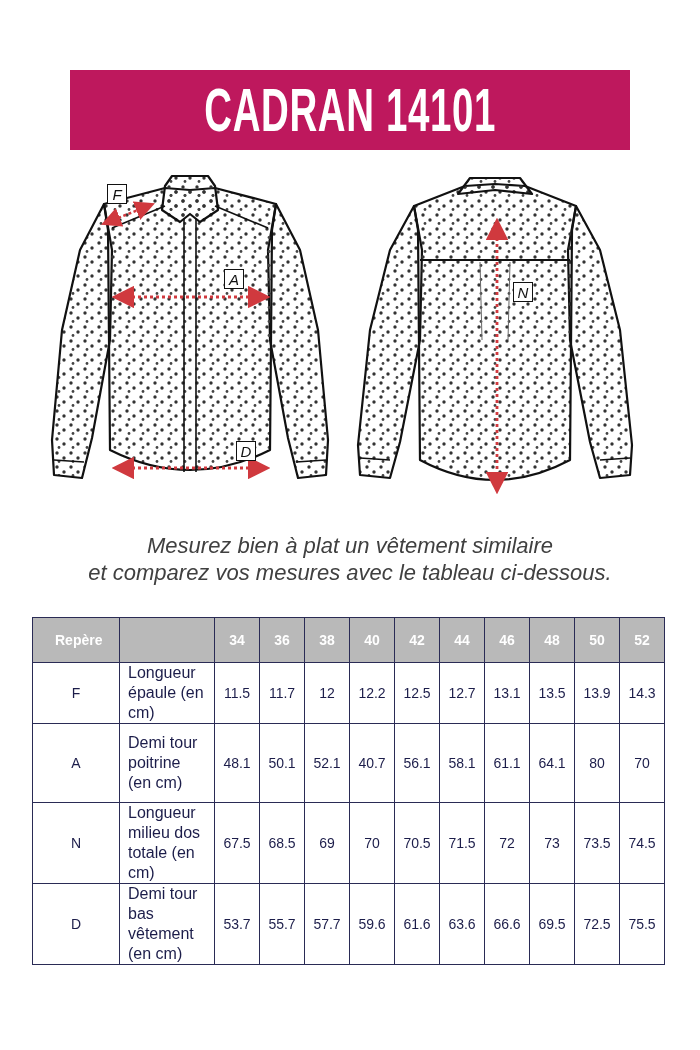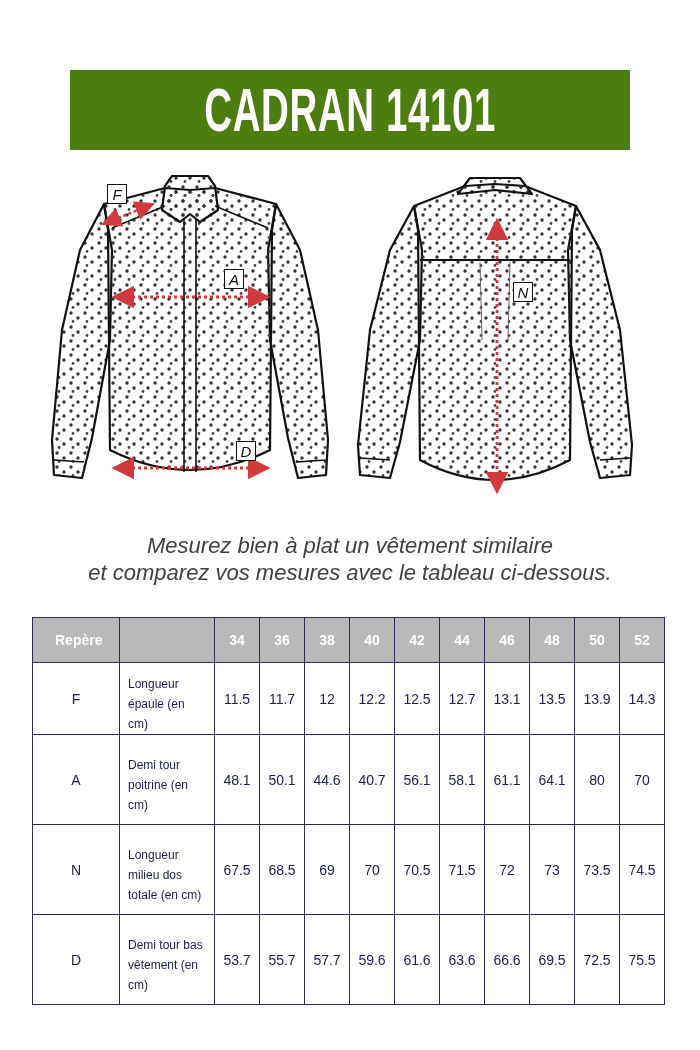--- a/index.html
+++ b/index.html
@@ -1,20 +1,20 @@
 <!DOCTYPE html>
 <html><head>
 <meta charset="utf-8">
 <style>
   html, body { margin: 0; padding: 0; background: #ffffff; }
   body { width: 700px; height: 1050px; position: relative; overflow: hidden;
          font-family: "Liberation Sans", sans-serif; color: #1c1d4a; }
 
   .banner { position: absolute; left: 70px; top: 70px; width: 560px; height: 80px;
-            background: #4d7c0f; display: flex; align-items: center; justify-content: center; }
+            background: #be185d; display: flex; align-items: center; justify-content: center; }
   .banner-title { color: #ffffff; font-family: "Liberation Sans", sans-serif; font-weight: bold;
                   font-size: 62px; letter-spacing: 1px; transform: scaleX(0.62); white-space: nowrap;
                   line-height: 1; }
 
   .illustrations { position: absolute; left: 40px; top: 170px; width: 620px; height: 350px; }
   .illustrations svg { position: absolute; top: 0; }
 
   .tag { position: absolute; background: #fff; border: 1.5px solid #111; width: 18px; height: 18px;
          font-family: "Liberation Sans", sans-serif; font-style: italic; font-size: 15px; color: #111;
          display: flex; align-items: center; justify-content: center; line-height: 1; }
@@ -22,21 +22,21 @@
   .instructions { position: absolute; left: 0; top: 532px; width: 700px; text-align: center;
                   font-family: "Liberation Sans", sans-serif; font-style: italic; font-size: 22px;
                   color: #404040; line-height: 27px; }
   .instructions div { white-space: nowrap; }
 
   table.sizes { position: absolute; left: 32px; top: 617px; border-collapse: collapse;
                 font-family: "Liberation Sans", sans-serif; font-size: 14px; color: #1c1d4a; }
   table.sizes th, table.sizes td { border: 1.5px solid #2a2b55; padding: 0; text-align: center; }
   table.sizes th { background: #b9b9b9; color: #ffffff; font-weight: bold; height: 44px; font-size: 14px; }
   table.sizes th.repere { text-align: left; padding-left: 22px; }
-  table.sizes td.label { text-align: left; padding: 11px 6px 0 8px; line-height: 20px; font-size: 12px; }
+  table.sizes td.label { text-align: left; padding: 0 6px 0 8px; line-height: 20px; font-size: 16px; }
   table.sizes td.mark { font-size: 14px; }
   .c1 { width: 64px; } .c2 { width: 94px; } .cs { width: 44px; }
   tr.r-f td { height: 59px; }
   tr.r-tall td { height: 78px; }
 </style>
 </head>
 <body>
 
 <div class="banner">
   <span class="banner-title">CADRAN 14101</span>
@@ -133,21 +133,21 @@
       <td>13.1</td>
       <td>13.5</td>
       <td>13.9</td>
       <td>14.3</td>
     </tr>
     <tr class="r-tall">
       <td class="mark">A</td>
       <td class="label">Demi tour poitrine (en cm)</td>
       <td>48.1</td>
       <td>50.1</td>
-      <td>44.6</td>
+      <td>52.1</td>
       <td>40.7</td>
       <td>56.1</td>
       <td>58.1</td>
       <td>61.1</td>
       <td>64.1</td>
       <td>80</td>
       <td>70</td>
     </tr>
     <tr class="r-tall">
       <td class="mark">N</td>

